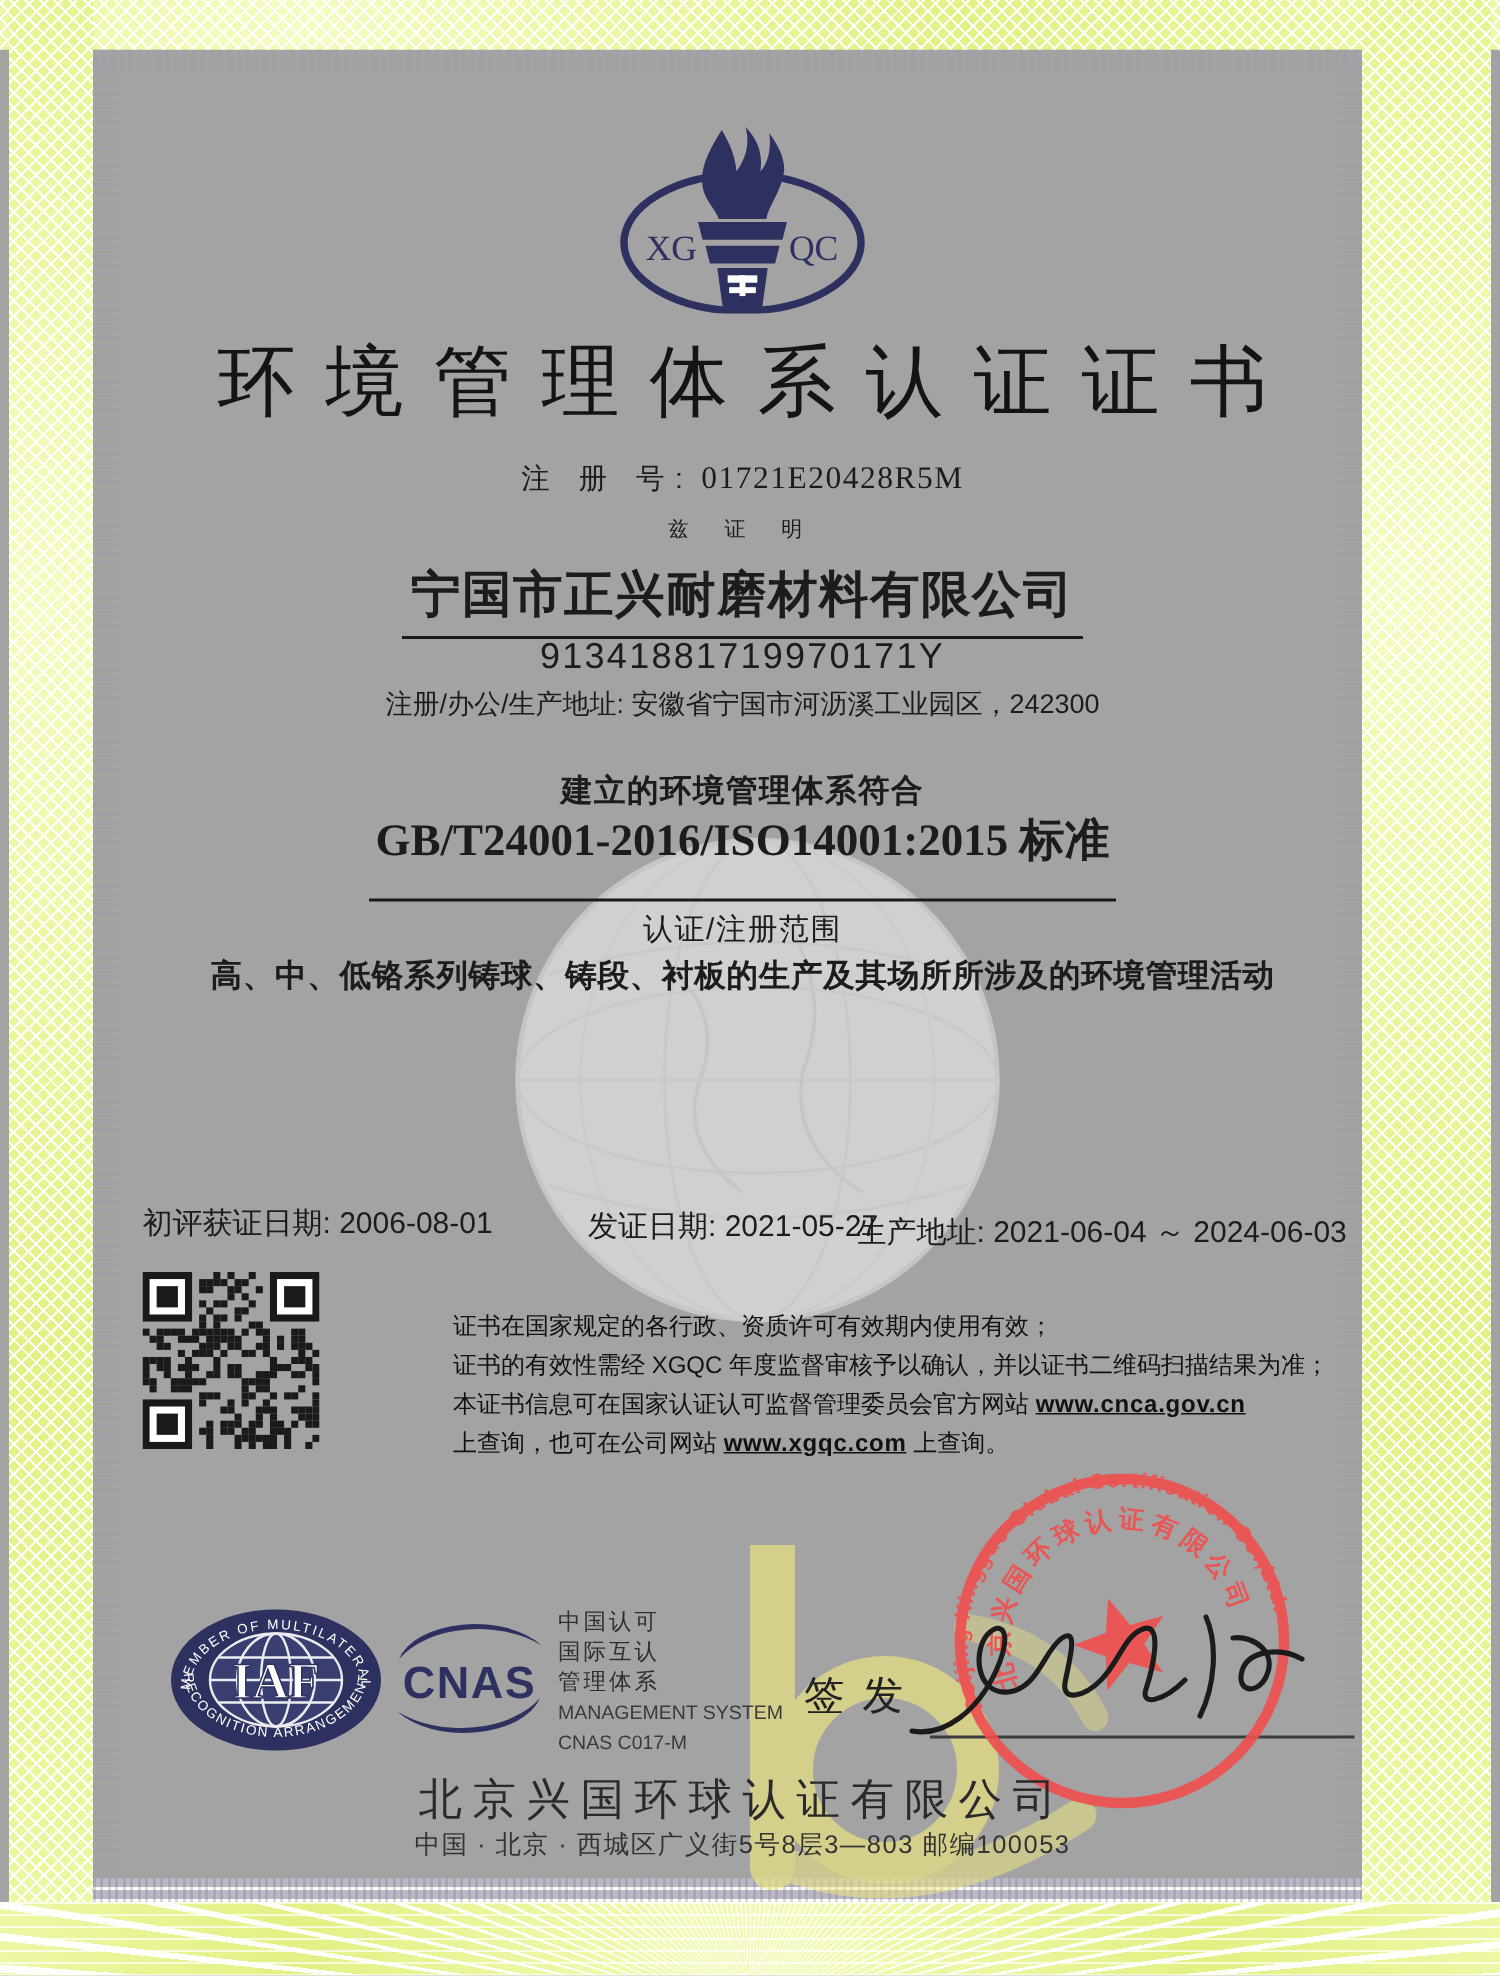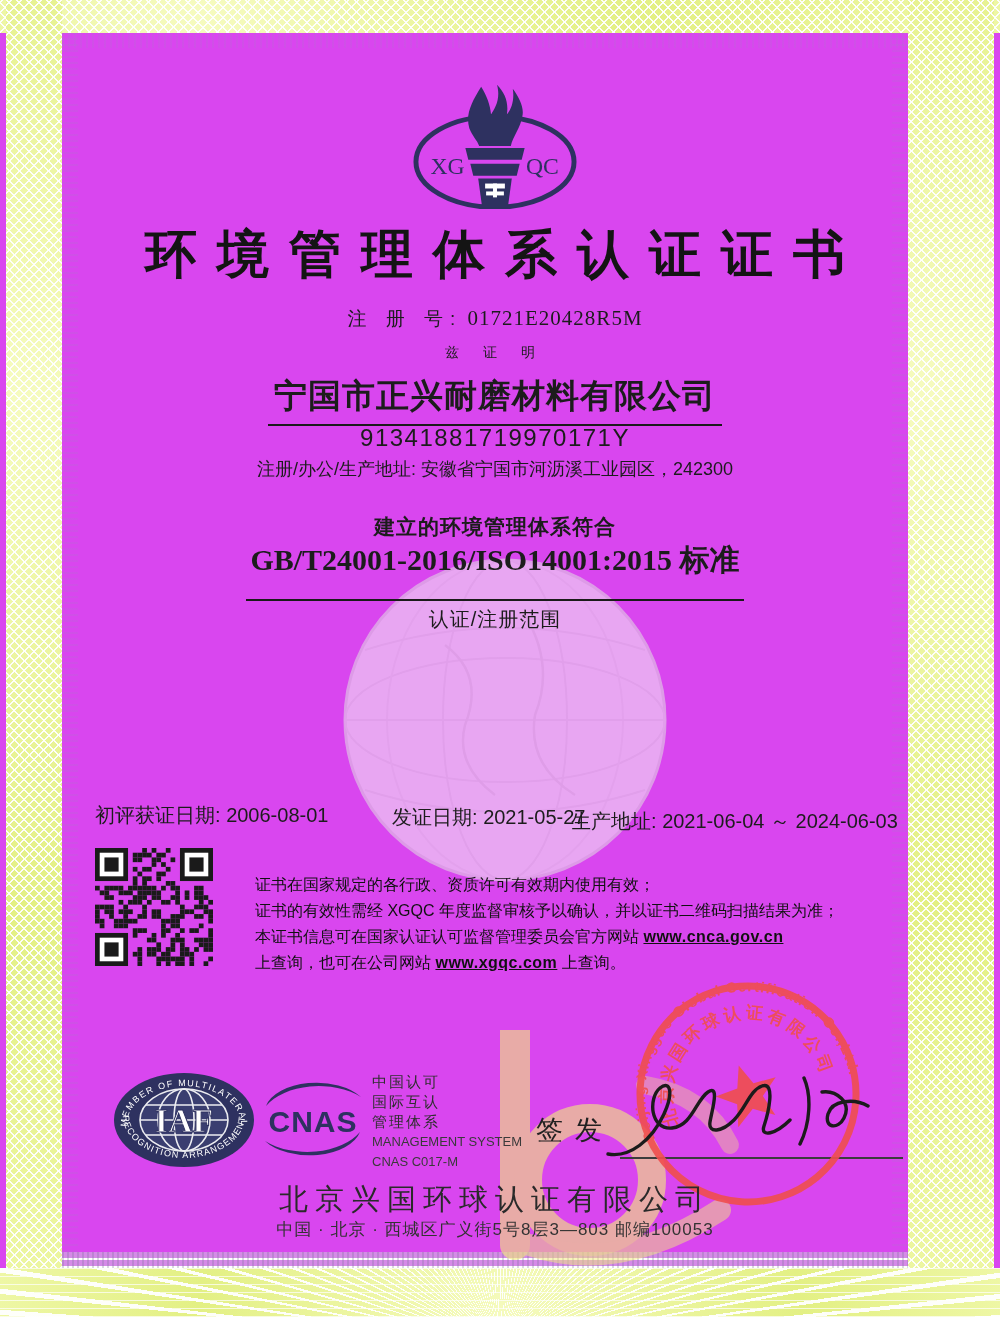--- a/index.html
+++ b/index.html
@@ -1,18 +1,18 @@
 <!DOCTYPE html>
 <html><head>
 <meta charset="utf-8">
 <style>
   html,body{margin:0;padding:0;background:#ffffff;}
   .page{
     position:relative;width:1000px;height:1317px;overflow:hidden;
-    background:#d946ef;
+    background:#a3a3a3;
     font-family:"Liberation Sans","DejaVu Sans",sans-serif;
     color:#1c1c1c;
   }
   
   .gui{
     position:absolute;
     background-color:#e9f39b;
     background-image:
       repeating-linear-gradient(45deg, rgba(255,255,255,.95) 0 1.4px, rgba(255,255,255,0) 1.4px 7px),
       repeating-linear-gradient(-45deg, rgba(255,255,255,.95) 0 1.4px, rgba(255,255,255,0) 1.4px 7px),
@@ -42,21 +42,21 @@
       background:repeating-linear-gradient(0deg, rgba(150,140,185,.14) 0 2px, rgba(255,255,255,0) 2px 6px);}
   .lav-right{left:892px;top:33px;width:16px;height:1219px;
       background:repeating-linear-gradient(0deg, rgba(150,140,185,.14) 0 2px, rgba(255,255,255,0) 2px 6px);}
 
   
   .globe-wm{position:absolute;left:325px;top:555px;opacity:.55;}
   .yellow-wm{position:absolute;left:455px;top:1030px;opacity:.62;}
 
   
   .center{position:absolute;left:80px;width:830px;text-align:center;}
-  .cert-title{top:220px;font-size:52px;font-weight:700;letter-spacing:20px;color:#141414;white-space:nowrap;text-indent:20px;}
+  .cert-title{top:220px;font-size:52px;font-weight:400;letter-spacing:20px;color:#141414;white-space:nowrap;text-indent:20px;}
   .reg-line{top:306px;font-size:19px;}
   .reg-label{letter-spacing:7px;}
   .reg-value{font-family:"Liberation Serif","DejaVu Serif",serif;font-size:21px;letter-spacing:1px;}
   .certify{top:344px;font-size:14px;letter-spacing:10px;}
   .company-name-wrap{top:374px;}
   .company-name{display:inline-block;font-size:33px;font-weight:700;letter-spacing:1px;
      border-bottom:2.5px solid #1a1a1a;padding:0 6px 5px 6px;}
   .credit-code{top:424px;font-size:24px;letter-spacing:1.5px;}
   .address-line{top:457px;font-size:18px;}
   .std-intro{top:513px;font-size:21px;font-weight:700;letter-spacing:1px;}
@@ -67,21 +67,21 @@
   .scope-text{top:636px;font-size:21px;font-weight:700;letter-spacing:.5px;white-space:nowrap;}
 
   .date-item{position:absolute;font-size:20px;white-space:nowrap;}
   .date-initial{left:95px;top:802px;}
   .date-issue{left:392px;top:804px;}
   .date-valid{left:571px;top:808px;}
 
   .qr{position:absolute;left:95px;top:848px;}
 
   .notes{position:absolute;left:255px;top:872px;font-size:16px;line-height:26px;color:#111;}
-  .notes div{white-space:nowrap;}
+  .notes div{white-space:nowrap;margin-left:47px;}
   .url{font-weight:700;text-decoration:underline;letter-spacing:.5px;}
 
   .iaf-logo{position:absolute;left:113px;top:1072px;}
   .cnas-logo{position:absolute;left:258px;top:1076px;}
   .cnas-text{position:absolute;left:372px;top:1072px;font-size:15px;line-height:20px;color:#2f2f2f;letter-spacing:2px;}
   .cnas-text .en{font-size:13px;letter-spacing:0;color:#3a3a3a;}
 
   .sign-label{position:absolute;left:536px;top:1112px;font-size:27px;letter-spacing:12px;color:#222;}
   .sign-line{position:absolute;left:620px;top:1157px;width:283px;border-top:2px solid #3c3c3c;}
   .stamp{position:absolute;left:632px;top:978px;opacity:.9;}
@@ -153,20 +153,21 @@
   <div class="center address-line">
     <span>注册/办公/生产地址:</span> <span>安徽省宁国市河沥溪工业园区，242300</span>
   </div>
 
   <div class="center std-intro">建立的环境管理体系符合</div>
   <div class="center std-name-wrap">
     <span class="std-name">GB/T24001-2016/ISO14001:2015 标准</span>
   </div>
 
   <div class="center scope-label">认证/注册范围</div>
+  <div class="center scope-text">高、中、低铬系列铸球、铸段、衬板的生产及其场所所涉及的环境管理活动</div>
 
   <div class="date-item date-initial">
     <span>初评获证日期:</span> <span>2006-08-01</span>
   </div>
   <div class="date-item date-issue">
     <span>发证日期:</span> <span>2021-05-27</span>
   </div>
   <div class="date-item date-valid">
     <span>生产地址:</span> <span>2021-06-04 ～ 2024-06-03</span>
   </div>

